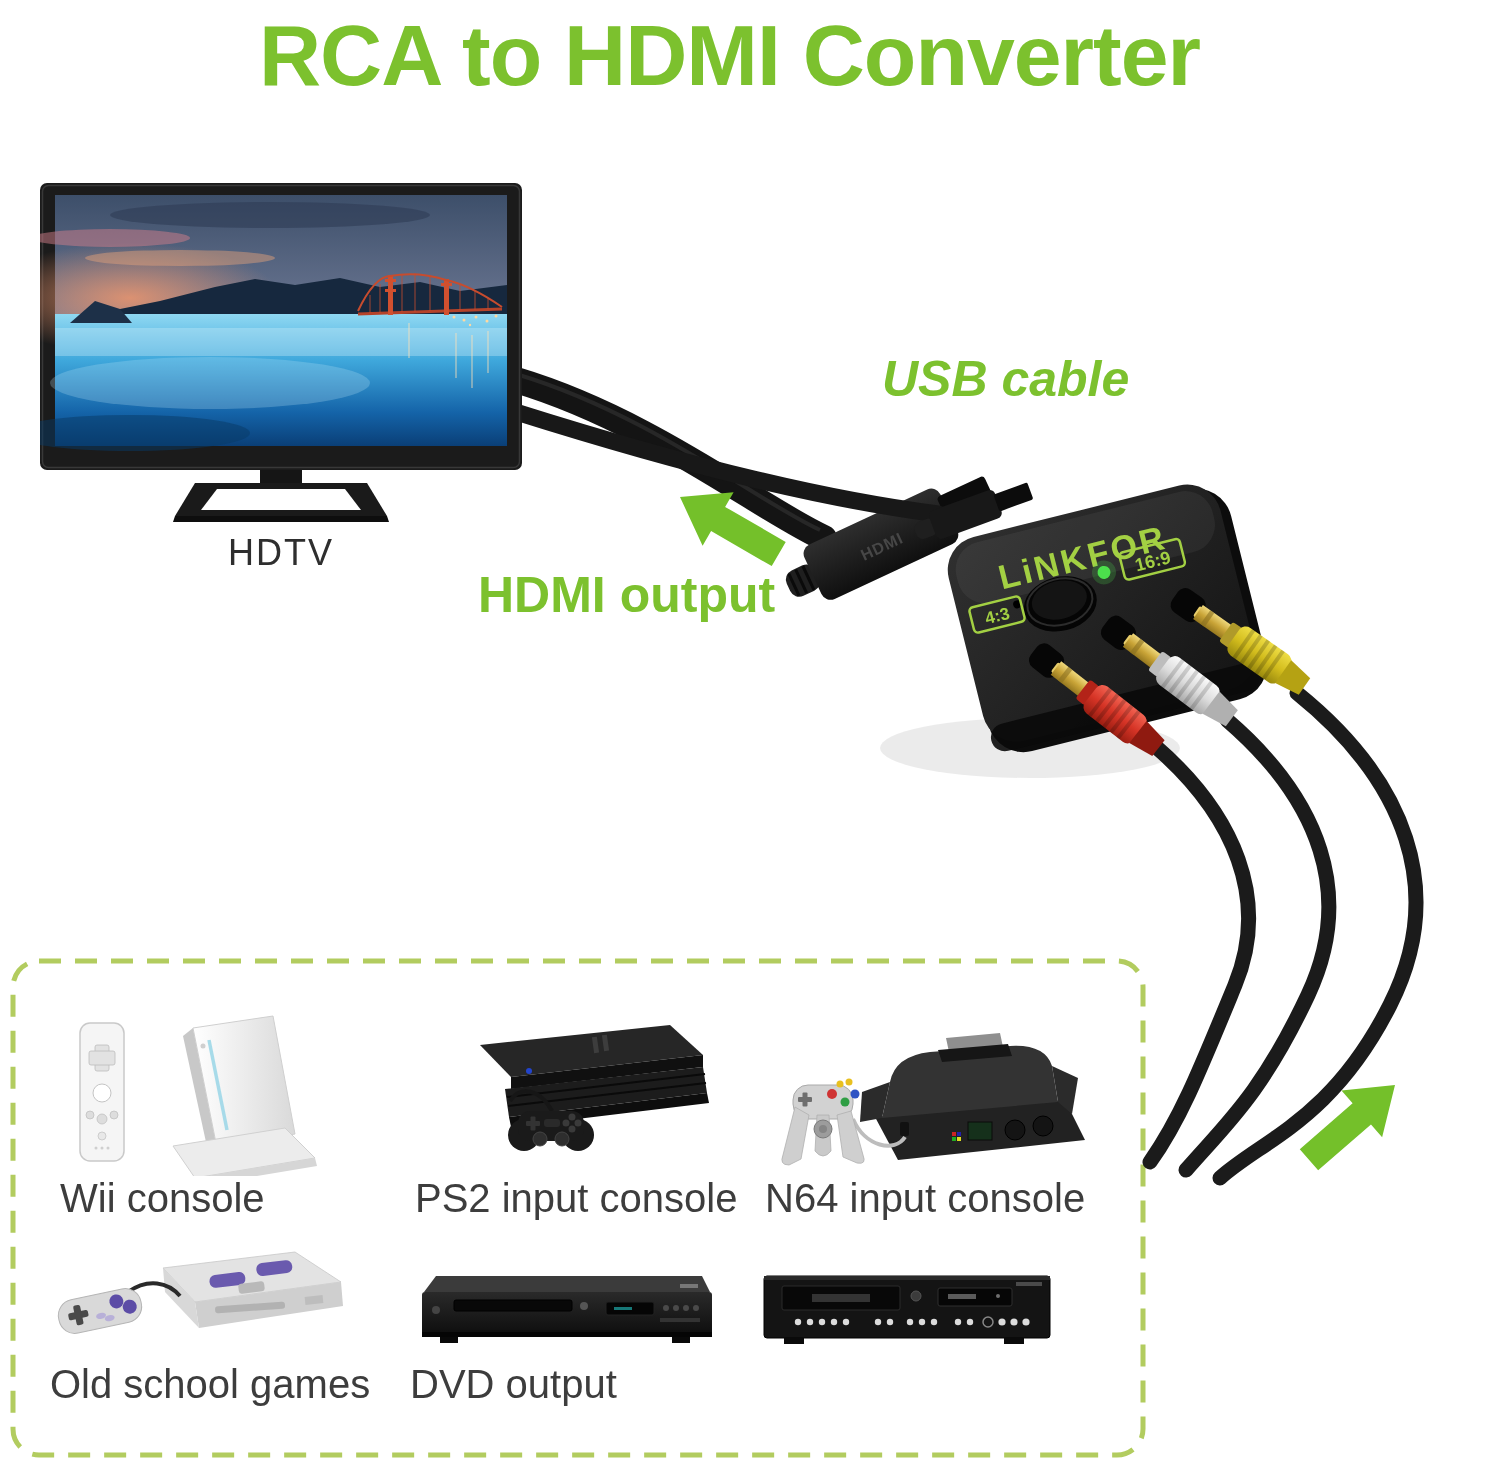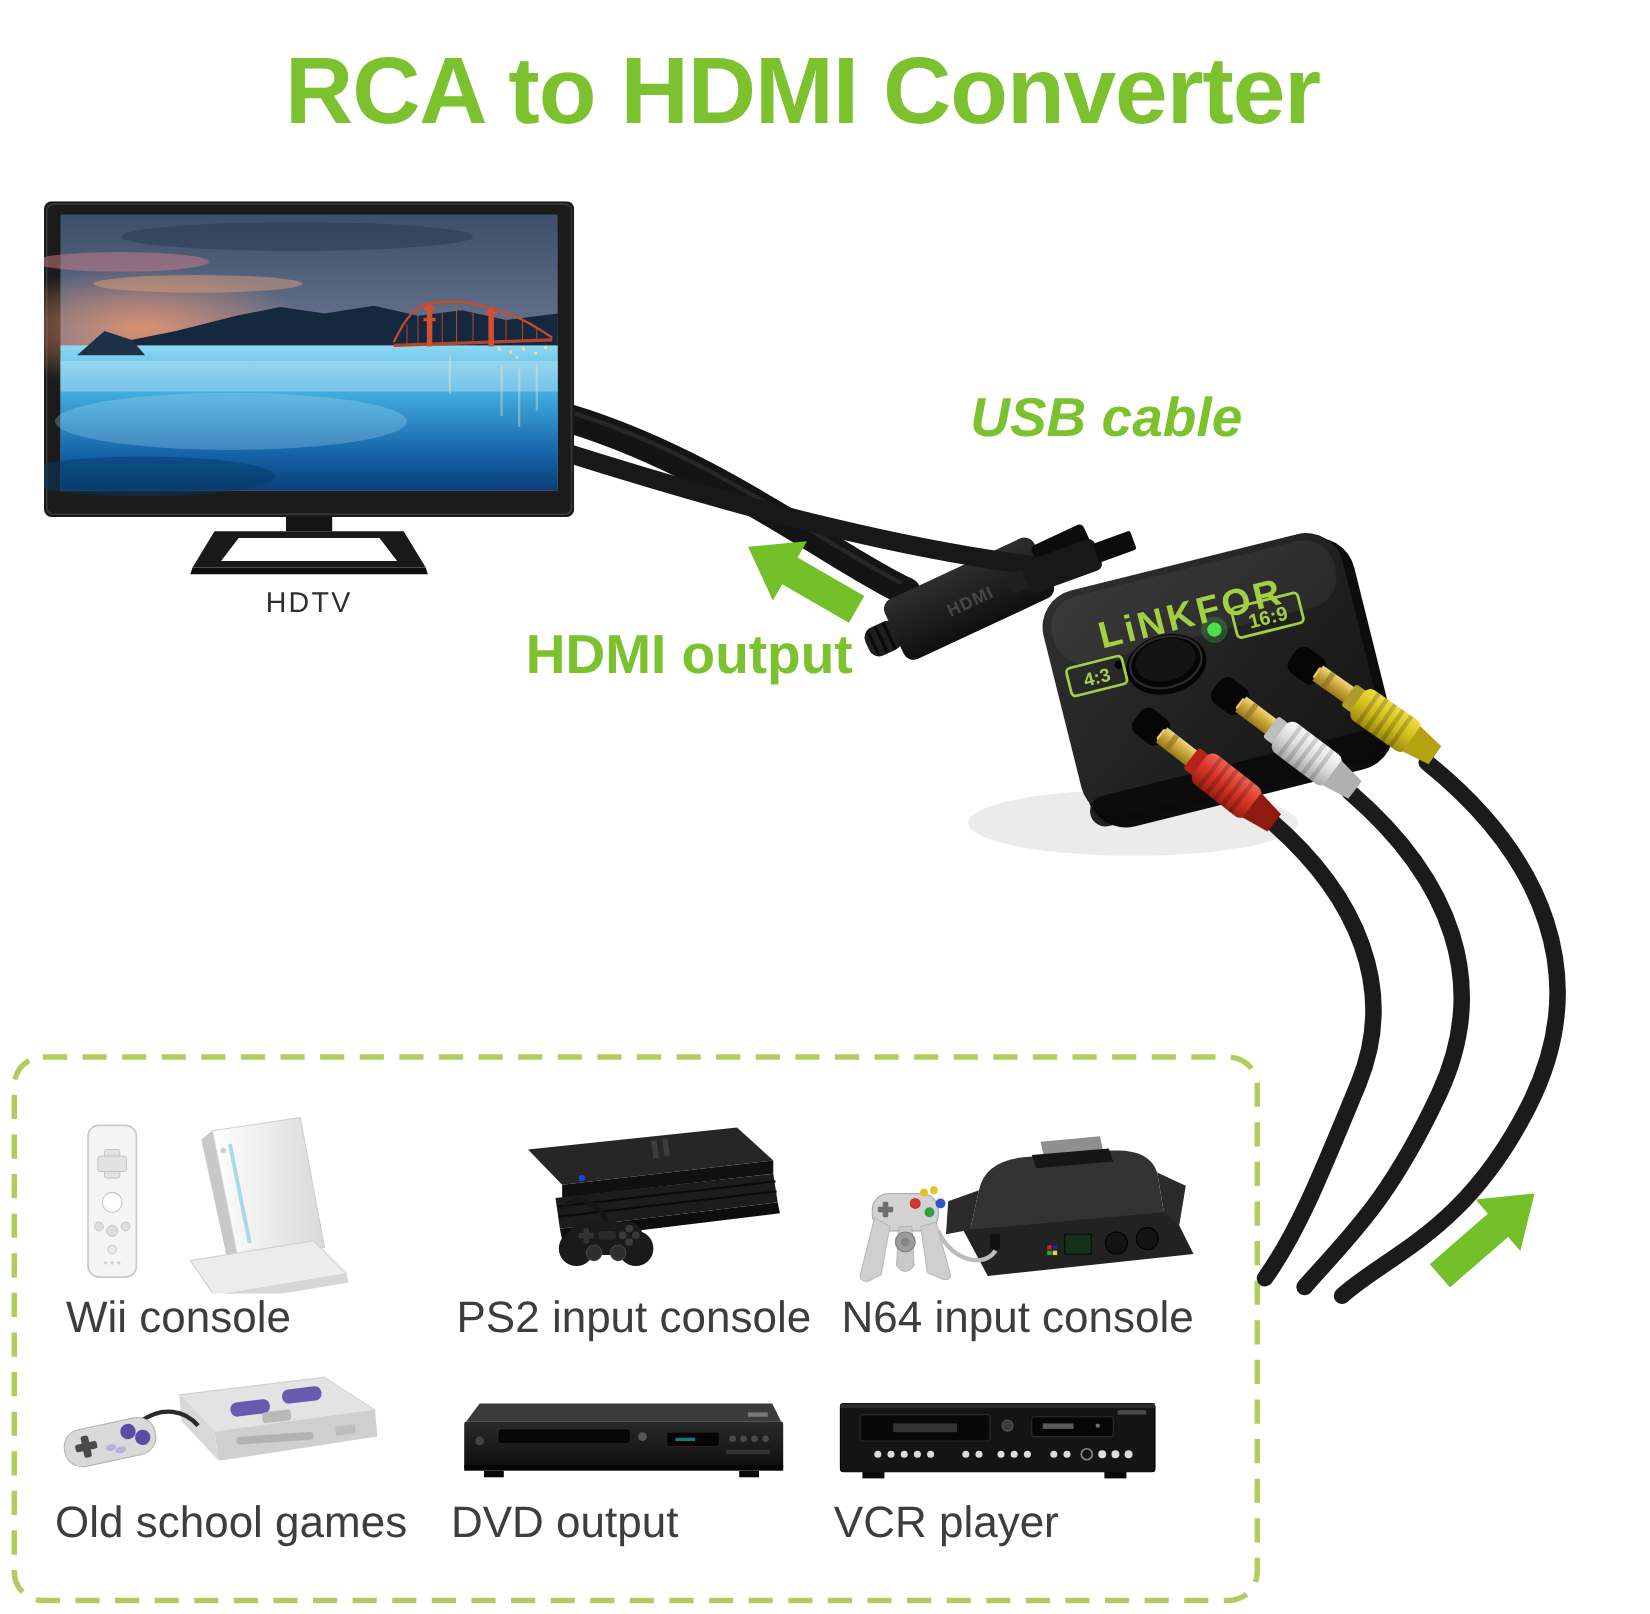--- a/index.html
+++ b/index.html
@@ -1,23 +1,23 @@
 <!DOCTYPE html>
 <html style="--accent_green: #7cc12e; --arrow_green: #74c02a; --brand_green: #a3d043; --dashed_border: #b2cc5f; --rca_red: #d63426; --rca_white: #e8e8e8; --rca_yellow: #d9c31f; --led_green: #4ce04c;"><head>
 <meta charset="utf-8">
 <style>
   html,body{margin:0;padding:0;background:#ffffff;}
   #canvas{position:relative;width:1500px;height:1467px;overflow:hidden;background:#fff;
           font-family:"Liberation Sans", sans-serif;}
   .abs{position:absolute;}
   #page-title{left:0;top:6px;width:1459px;text-align:center;
-    font-size:86px;font-weight:700;letter-spacing:-1px;color:var(--accent_green,#7cc12e);margin-top:28px;}
+    font-size:86px;font-weight:700;letter-spacing:-1px;color:var(--accent_green,#7cc12e);}
   .green-label{font-size:50px;font-weight:700;color:var(--accent_green,#7cc12e);white-space:nowrap;}
   .dev-label{font-size:40px;font-weight:400;color:#3d3d3d;text-align:left;white-space:nowrap;}
-  #hdtv-label{left:40px;top:532px;width:482px;text-align:center;font-size:26px;color:#2e2e2e;letter-spacing:2px;}
+  #hdtv-label{left:40px;top:532px;width:482px;text-align:center;font-size:36px;color:#2e2e2e;letter-spacing:2px;}
   #usb-cable-label{left:882px;top:350px;font-style:italic;}
   #hdmi-output-label{left:478px;top:566px;}
   #rca-input-label{left:1196px;top:1184px;}
   .z0{z-index:0}.z1{z-index:1}.z2{z-index:2}.z3{z-index:3}
 </style>
 </head>
 <body>
 
 <div id="canvas">
 
@@ -434,15 +434,14 @@
 
   <div class="abs z3 green-label" id="usb-cable-label">USB cable</div>
   <div class="abs z3 green-label" id="hdmi-output-label">HDMI output</div>
   <div class="abs z3" id="hdtv-label">HDTV</div>
 
   <div class="abs z3 dev-label" style="left:60px;top:1176px;width:280px;">Wii console</div>
   <div class="abs z3 dev-label" style="left:415px;top:1176px;width:295px;">PS2 input console</div>
   <div class="abs z3 dev-label" style="left:765px;top:1176px;width:330px;">N64 input console</div>
   <div class="abs z3 dev-label" style="left:50px;top:1362px;width:300px;">Old school games</div>
   <div class="abs z3 dev-label" style="left:410px;top:1362px;width:310px;">DVD output</div>
-  <div class="abs z3 dev-label" style="left:758px;top:1362px;width:300px;">VCR player</div>
 
 </div>
 
 </body></html>

